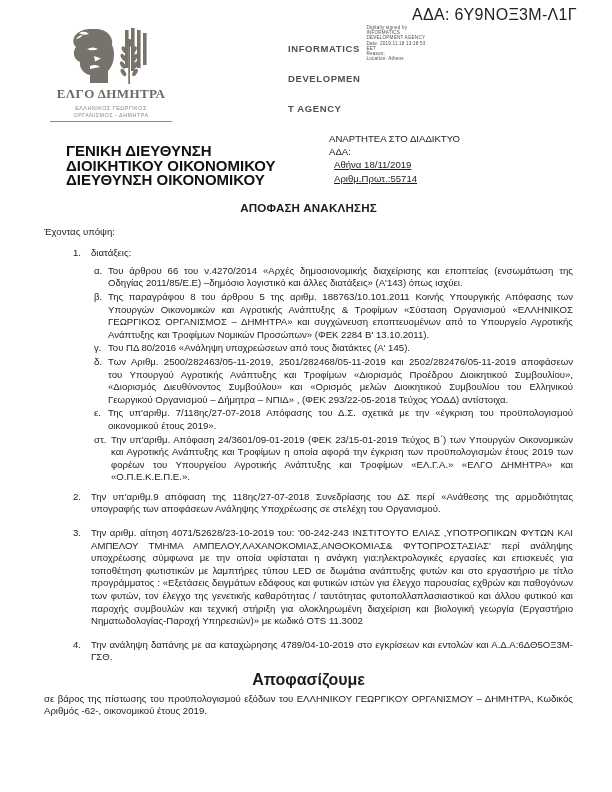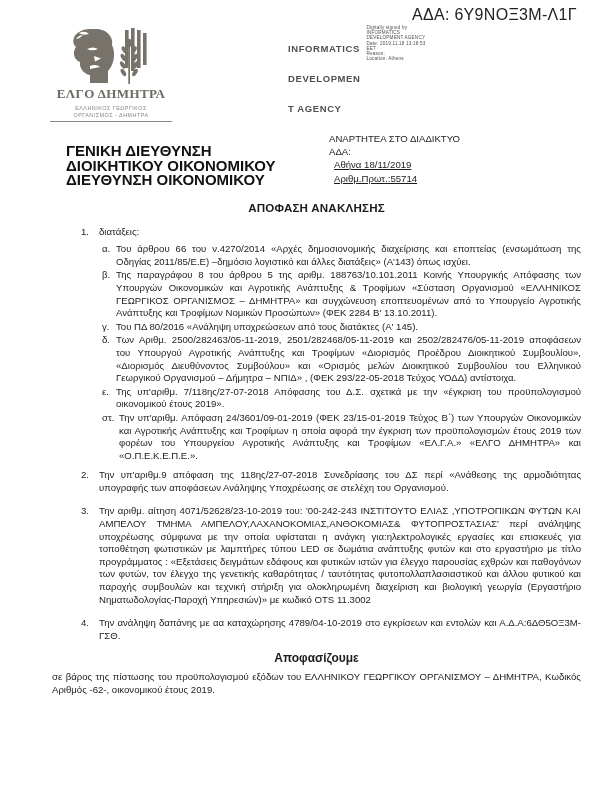--- a/index.html
+++ b/index.html
@@ -64,21 +64,21 @@
 
   
   .dept{
     position:absolute;left:66px;top:144px;
     font-size:15px;font-weight:bold;line-height:14.6px;
     white-space:nowrap;color:#111;
   }
 
   
   .main{
-    position:absolute;left:52px;top:202px;width:529px;
+    position:absolute;left:44px;top:202px;width:529px;
     font-size:9.6px;line-height:12.6px;
   }
   .doc-title{
     text-align:center;font-weight:bold;font-size:11.6px;
     margin-bottom:11px;letter-spacing:.2px;
   }
   .intro{margin-bottom:9px;}
 
   .item{display:flex;margin-top:7px;}
   .item-num{flex:none;width:18px;margin-left:29px;}
@@ -86,21 +86,21 @@
 
   .sublist{margin-top:5px;}
   .subitem{display:flex;margin-left:50px;margin-top:1px;}
   .sub-marker{flex:none;width:14px;}
   .sub-marker.wide{width:17px;}
   .sub-body{flex:1;text-align:justify;text-align-last:left;}
 
   .item.gap-lg{margin-top:11px;}
 
   .decide-head{
-    text-align:center;font-weight:bold;font-size:12px;
+    text-align:center;font-weight:bold;font-size:16px;
     margin-top:10px;margin-bottom:6px;
   }
   .decide p{margin:0;text-align:justify;text-align-last:left;}
   .decide .first{text-align:left;}
 </style>
 </head>
 <body>
 
 <div class="page">
 
@@ -172,20 +172,21 @@
   </div>
 
   <div class="dept">
     <div>ΓΕΝΙΚΗ ΔΙΕΥΘΥΝΣΗ</div>
     <div>ΔΙΟΙΚΗΤΙΚΟΥ ΟΙΚΟΝΟΜΙΚΟΥ</div>
     <div>ΔΙΕΥΘΥΝΣΗ ΟΙΚΟΝΟΜΙΚΟΥ</div>
   </div>
 
   <div class="main">
     <div class="doc-title">ΑΠΟΦΑΣΗ ΑΝΑΚΛΗΣΗΣ</div>
+    <div class="intro">Έχοντας υπόψη:</div>
 
     <div class="item" style="margin-top:0">
       <div class="item-num">1.</div>
       <div class="item-body">διατάξεις:</div>
     </div>
     <div class="sublist">
       <div class="subitem">
         <div class="sub-marker">α.</div>
         <div class="sub-body">Του άρθρου 66 του ν.4270/2014 «Αρχές δημοσιονομικής διαχείρισης και εποπτείας (ενσωμάτωση της Οδηγίας 2011/85/Ε.Ε) –δημόσιο λογιστικό και άλλες διατάξεις» (Α'143) όπως ισχύει.</div>
       </div>

